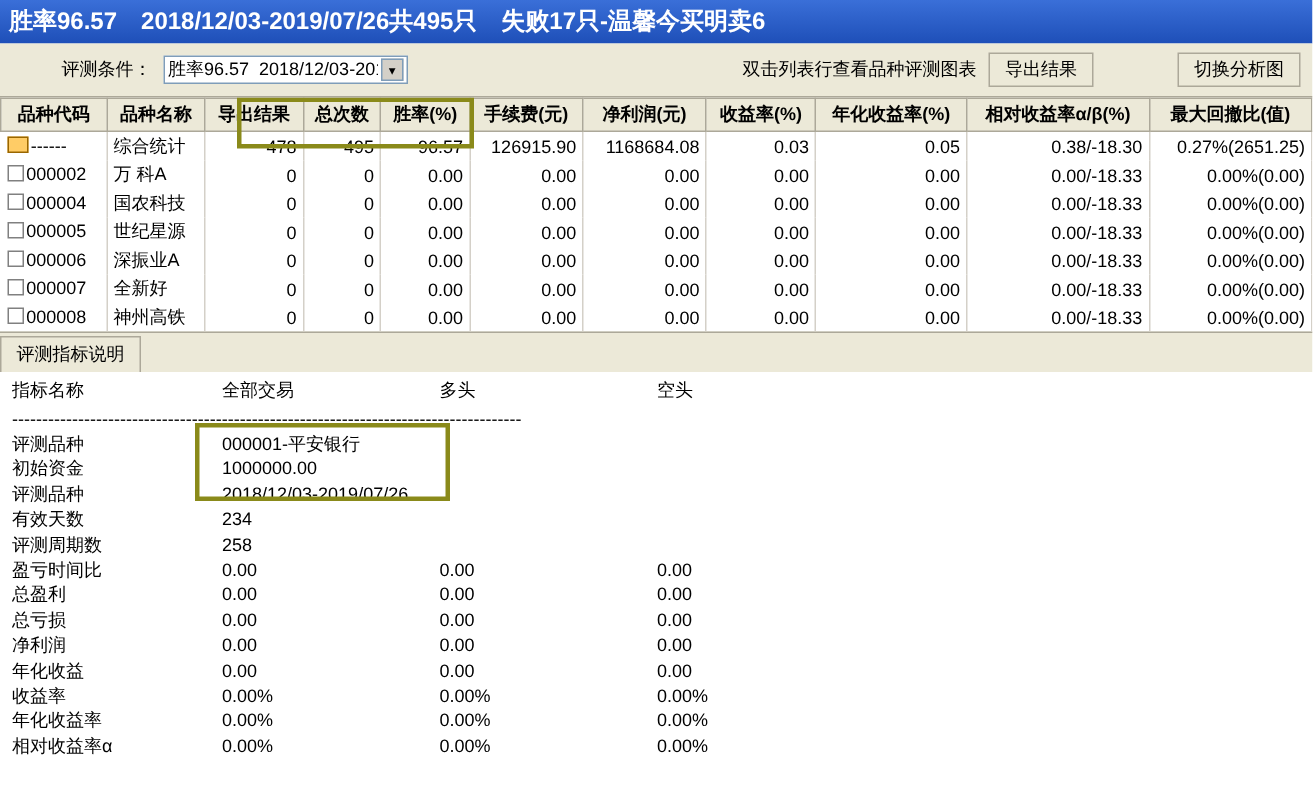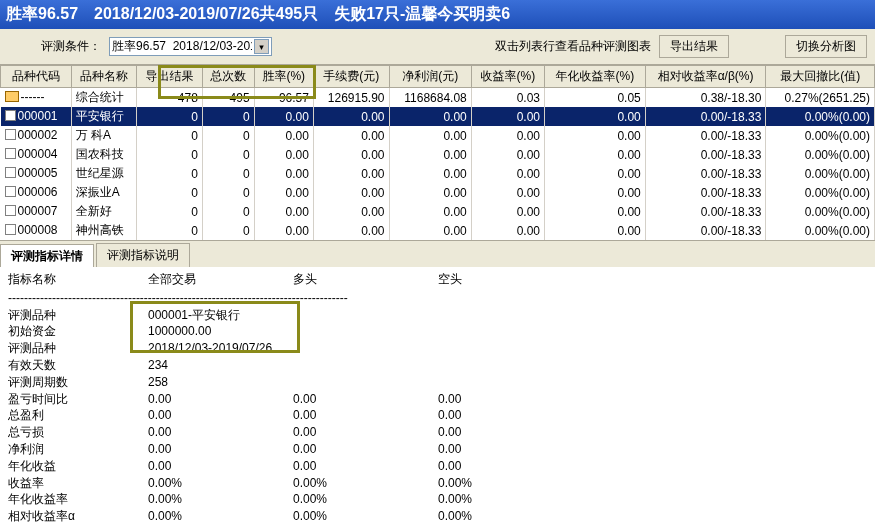--- a/index.html
+++ b/index.html
@@ -7,21 +7,21 @@
 .titlebar { background: linear-gradient(#3a6fd8, #1e4fb8); color: #fff; font-weight: bold; padding: 4px 6px; font-size: 16px; }
 .toolbar { background: #ece9d8; border-bottom: 1px solid #aca899; padding: 6px 8px; display: flex; align-items: center; gap: 8px; }
 .toolbar label { color: #000000; margin-left: 33px; }
 .select-box { border: 1px solid #7f9db9; background: #fff; padding: 1px 2px; display: inline-flex; align-items: center; gap: 2px; }
 .select-box input { border: none; outline: none; width: 140px; font-size: 12px; }
 .select-box .arrow { background: #d4d0c8; border: 1px solid #7f9db9; width: 15px; height: 15px; display: flex; align-items: center; justify-content: center; font-size: 9px; }
 .red-text { color: #000000; margin-left: auto; }
 .btn { background: #ece9d8; border: 1px solid #aca899; padding: 2px 10px; cursor: pointer; }
 .table-wrap { overflow: auto; }
 table.main { border-collapse: collapse; width: 100%; }
-table.main th { background: #ece9d8; border: 1px solid #aca899; padding: 2px 4px; font-weight: normal; white-space: nowrap; }
+table.main th { background: #ece9d8; border: 1px solid #aca899; padding: 2px 4px; font-weight: bold; white-space: nowrap; }
 table.main td { border-right: 1px solid #d4d0c8; padding: 1px 4px; white-space: nowrap; }
 table.main td.num { text-align: right; }
 table.main td.code { text-align: left; }
 table.main tbody tr.sel { background: #0a246a; color: #fff; }
 .checkbox-cell { display: inline-flex; align-items: center; gap: 2px; }
 .cb { width: 11px; height: 11px; border: 1px solid #808080; background: #fff; display: inline-block; }
 .folder-icon { width: 14px; height: 11px; background: #fc6; border: 1px solid #960; display: inline-block; vertical-align: middle; }
 .highlight-box { border: 3px solid #8a8a1a; position: absolute; pointer-events: none; }
 .tabs { background: #ece9d8; border-top: 1px solid #aca899; padding-top: 2px; display: flex; }
 .tab { padding: 3px 10px; border: 1px solid #aca899; border-bottom: none; background: #ece9d8; margin-right: 2px; position: relative; }
@@ -75,33 +75,20 @@
           <td class="num">478</td>
           <td class="num">495</td>
           <td class="num">96.57</td>
           <td class="num">126915.90</td>
           <td class="num">1168684.08</td>
           <td class="num">0.03</td>
           <td class="num">0.05</td>
           <td class="num">0.38/-18.30</td>
           <td class="num">0.27%(2651.25)</td>
         </tr>
-        <tr class="sel">
-          <td class="code"><span class="checkbox-cell"><span class="cb"></span> 000001</span></td>
-          <td class="code">平安银行</td>
-          <td class="num">0</td>
-          <td class="num">0</td>
-          <td class="num">0.00</td>
-          <td class="num">0.00</td>
-          <td class="num">0.00</td>
-          <td class="num">0.00</td>
-          <td class="num">0.00</td>
-          <td class="num">0.00/-18.33</td>
-          <td class="num">0.00%(0.00)</td>
-        </tr>
         <tr>
           <td class="code"><span class="checkbox-cell"><span class="cb"></span> 000002</span></td>
           <td class="code">万 科A</td>
           <td class="num">0</td>
           <td class="num">0</td>
           <td class="num">0.00</td>
           <td class="num">0.00</td>
           <td class="num">0.00</td>
           <td class="num">0.00</td>
           <td class="num">0.00</td>
@@ -171,21 +158,20 @@
           <td class="num">0.00</td>
           <td class="num">0.00</td>
           <td class="num">0.00/-18.33</td>
           <td class="num">0.00%(0.00)</td>
         </tr>
       </tbody>
   </table>
 </div>
 
 <div class="tabs">
-  <div class="tab active">评测指标详情</div>
   <div class="tab">评测指标说明</div>
 </div>
 
 <div class="detail rel">
   <div class="highlight-box" style="left:130px;top:34px;width:170px;height:52px;"></div>
   <table>
     <tbody>
         <tr class="head-row">
       <td style="width:140px">指标名称</td>
       <td style="width:145px">全部交易</td>

